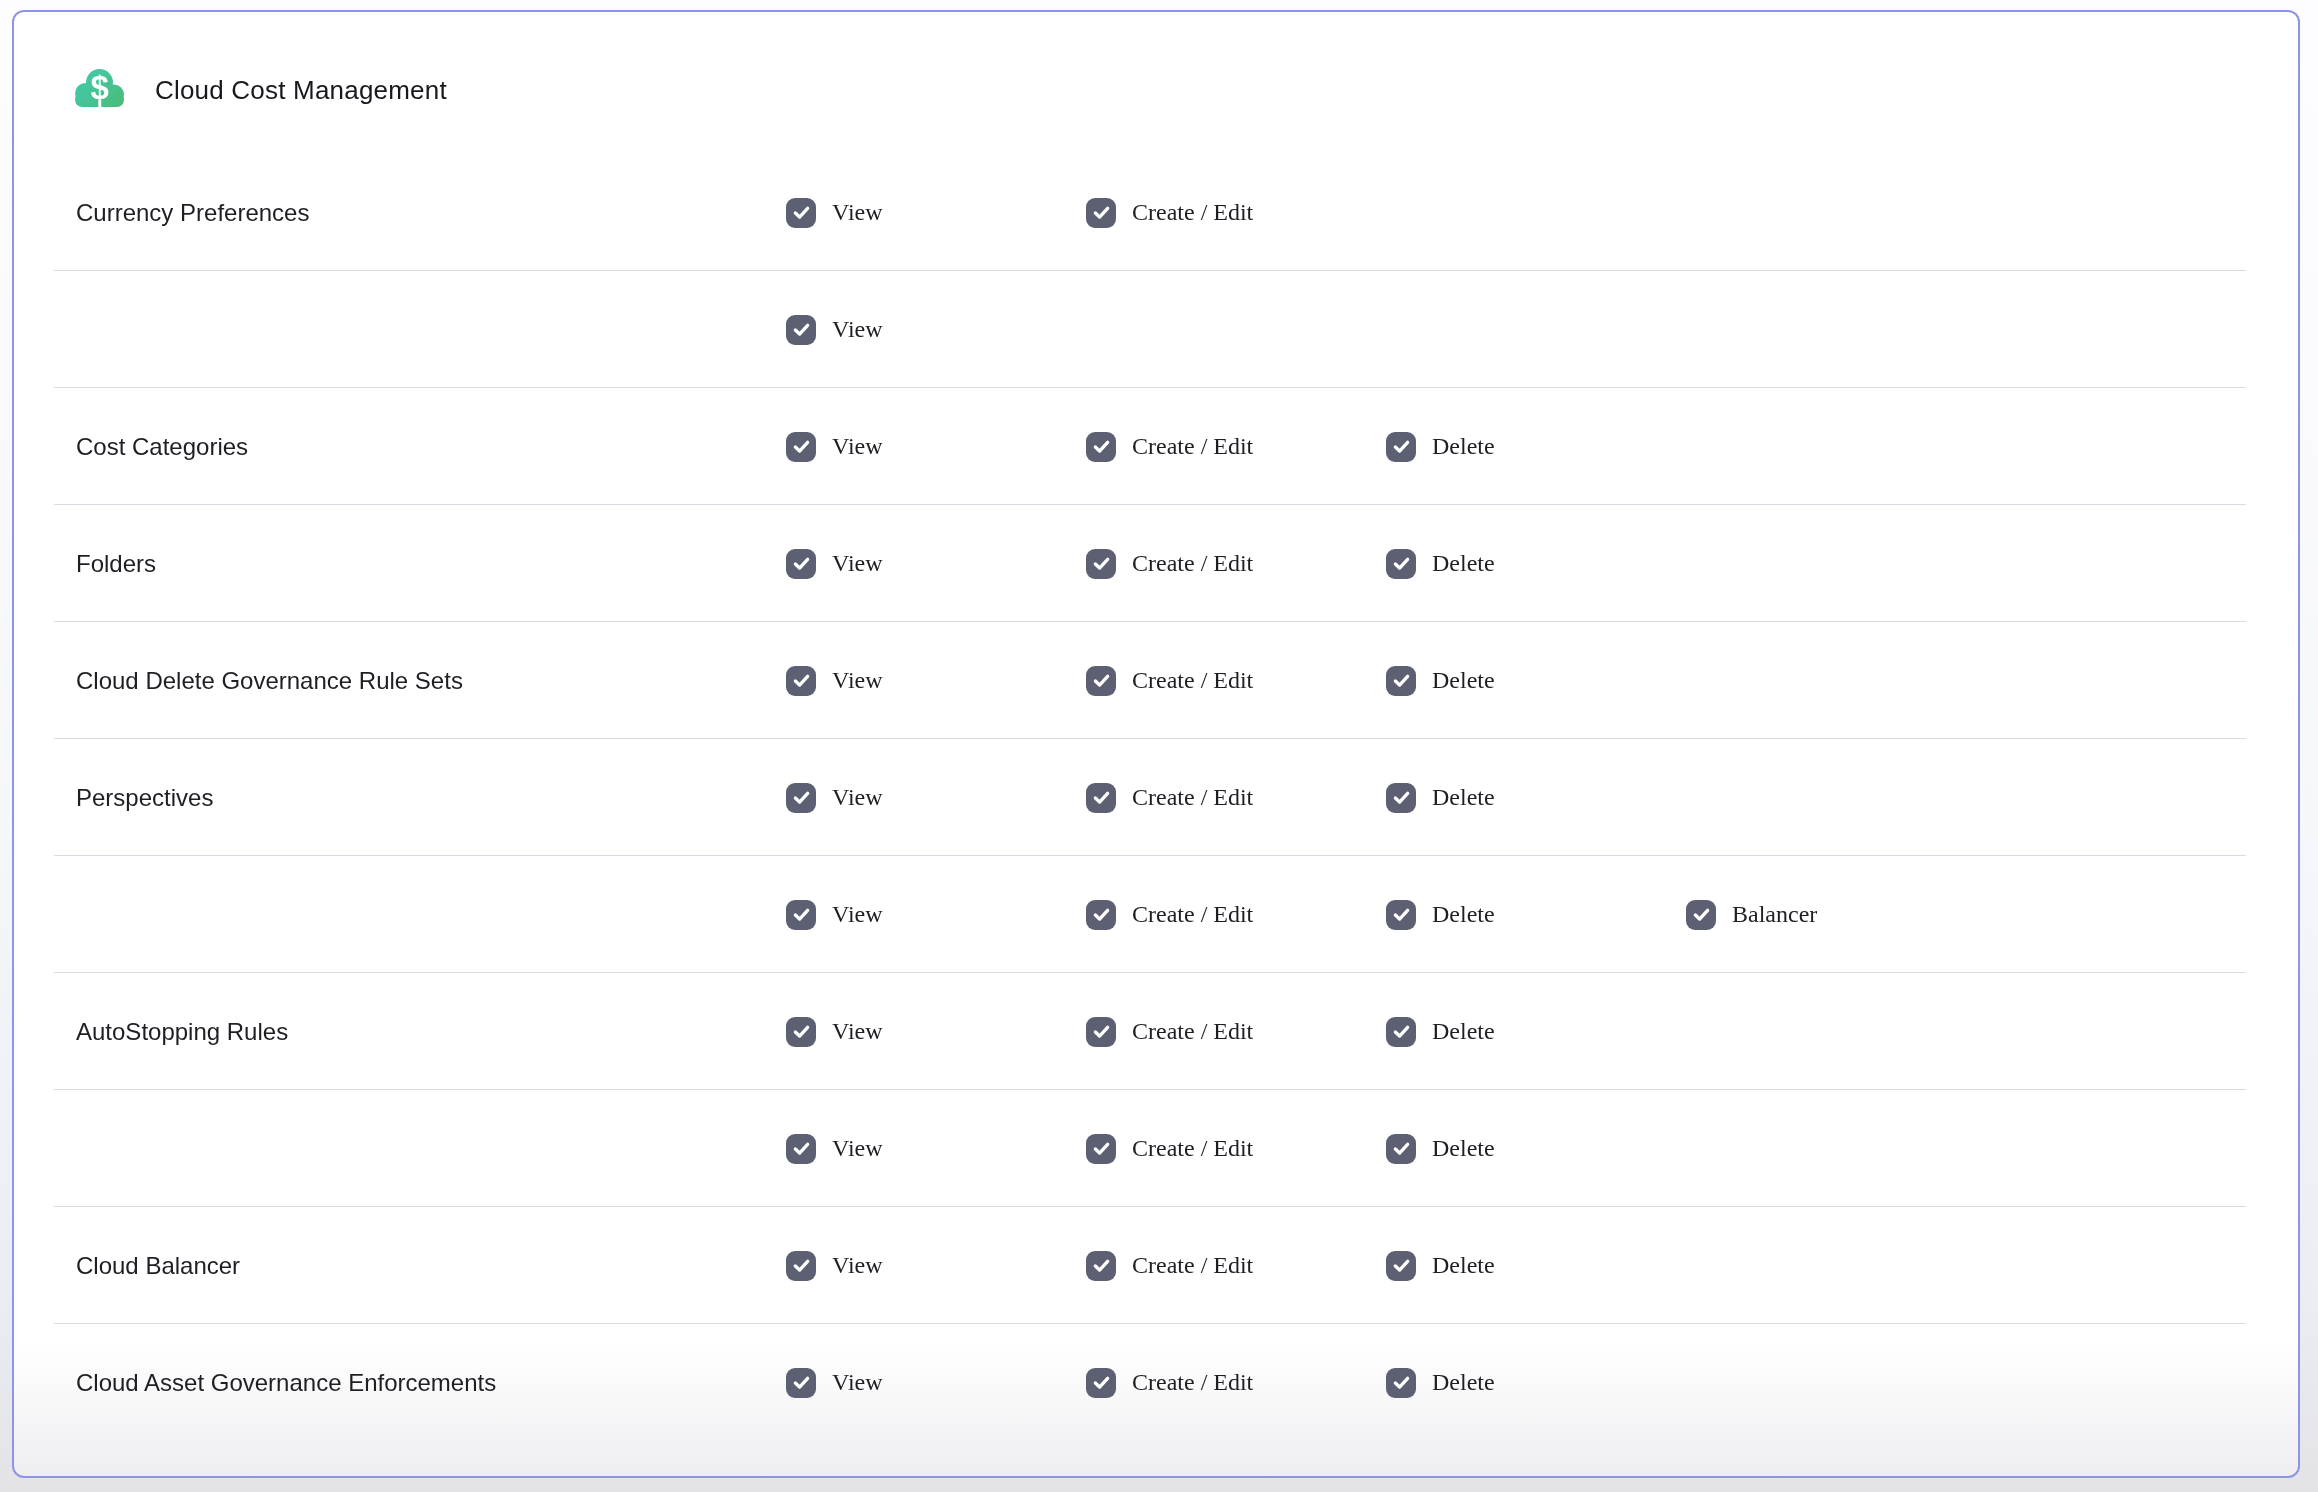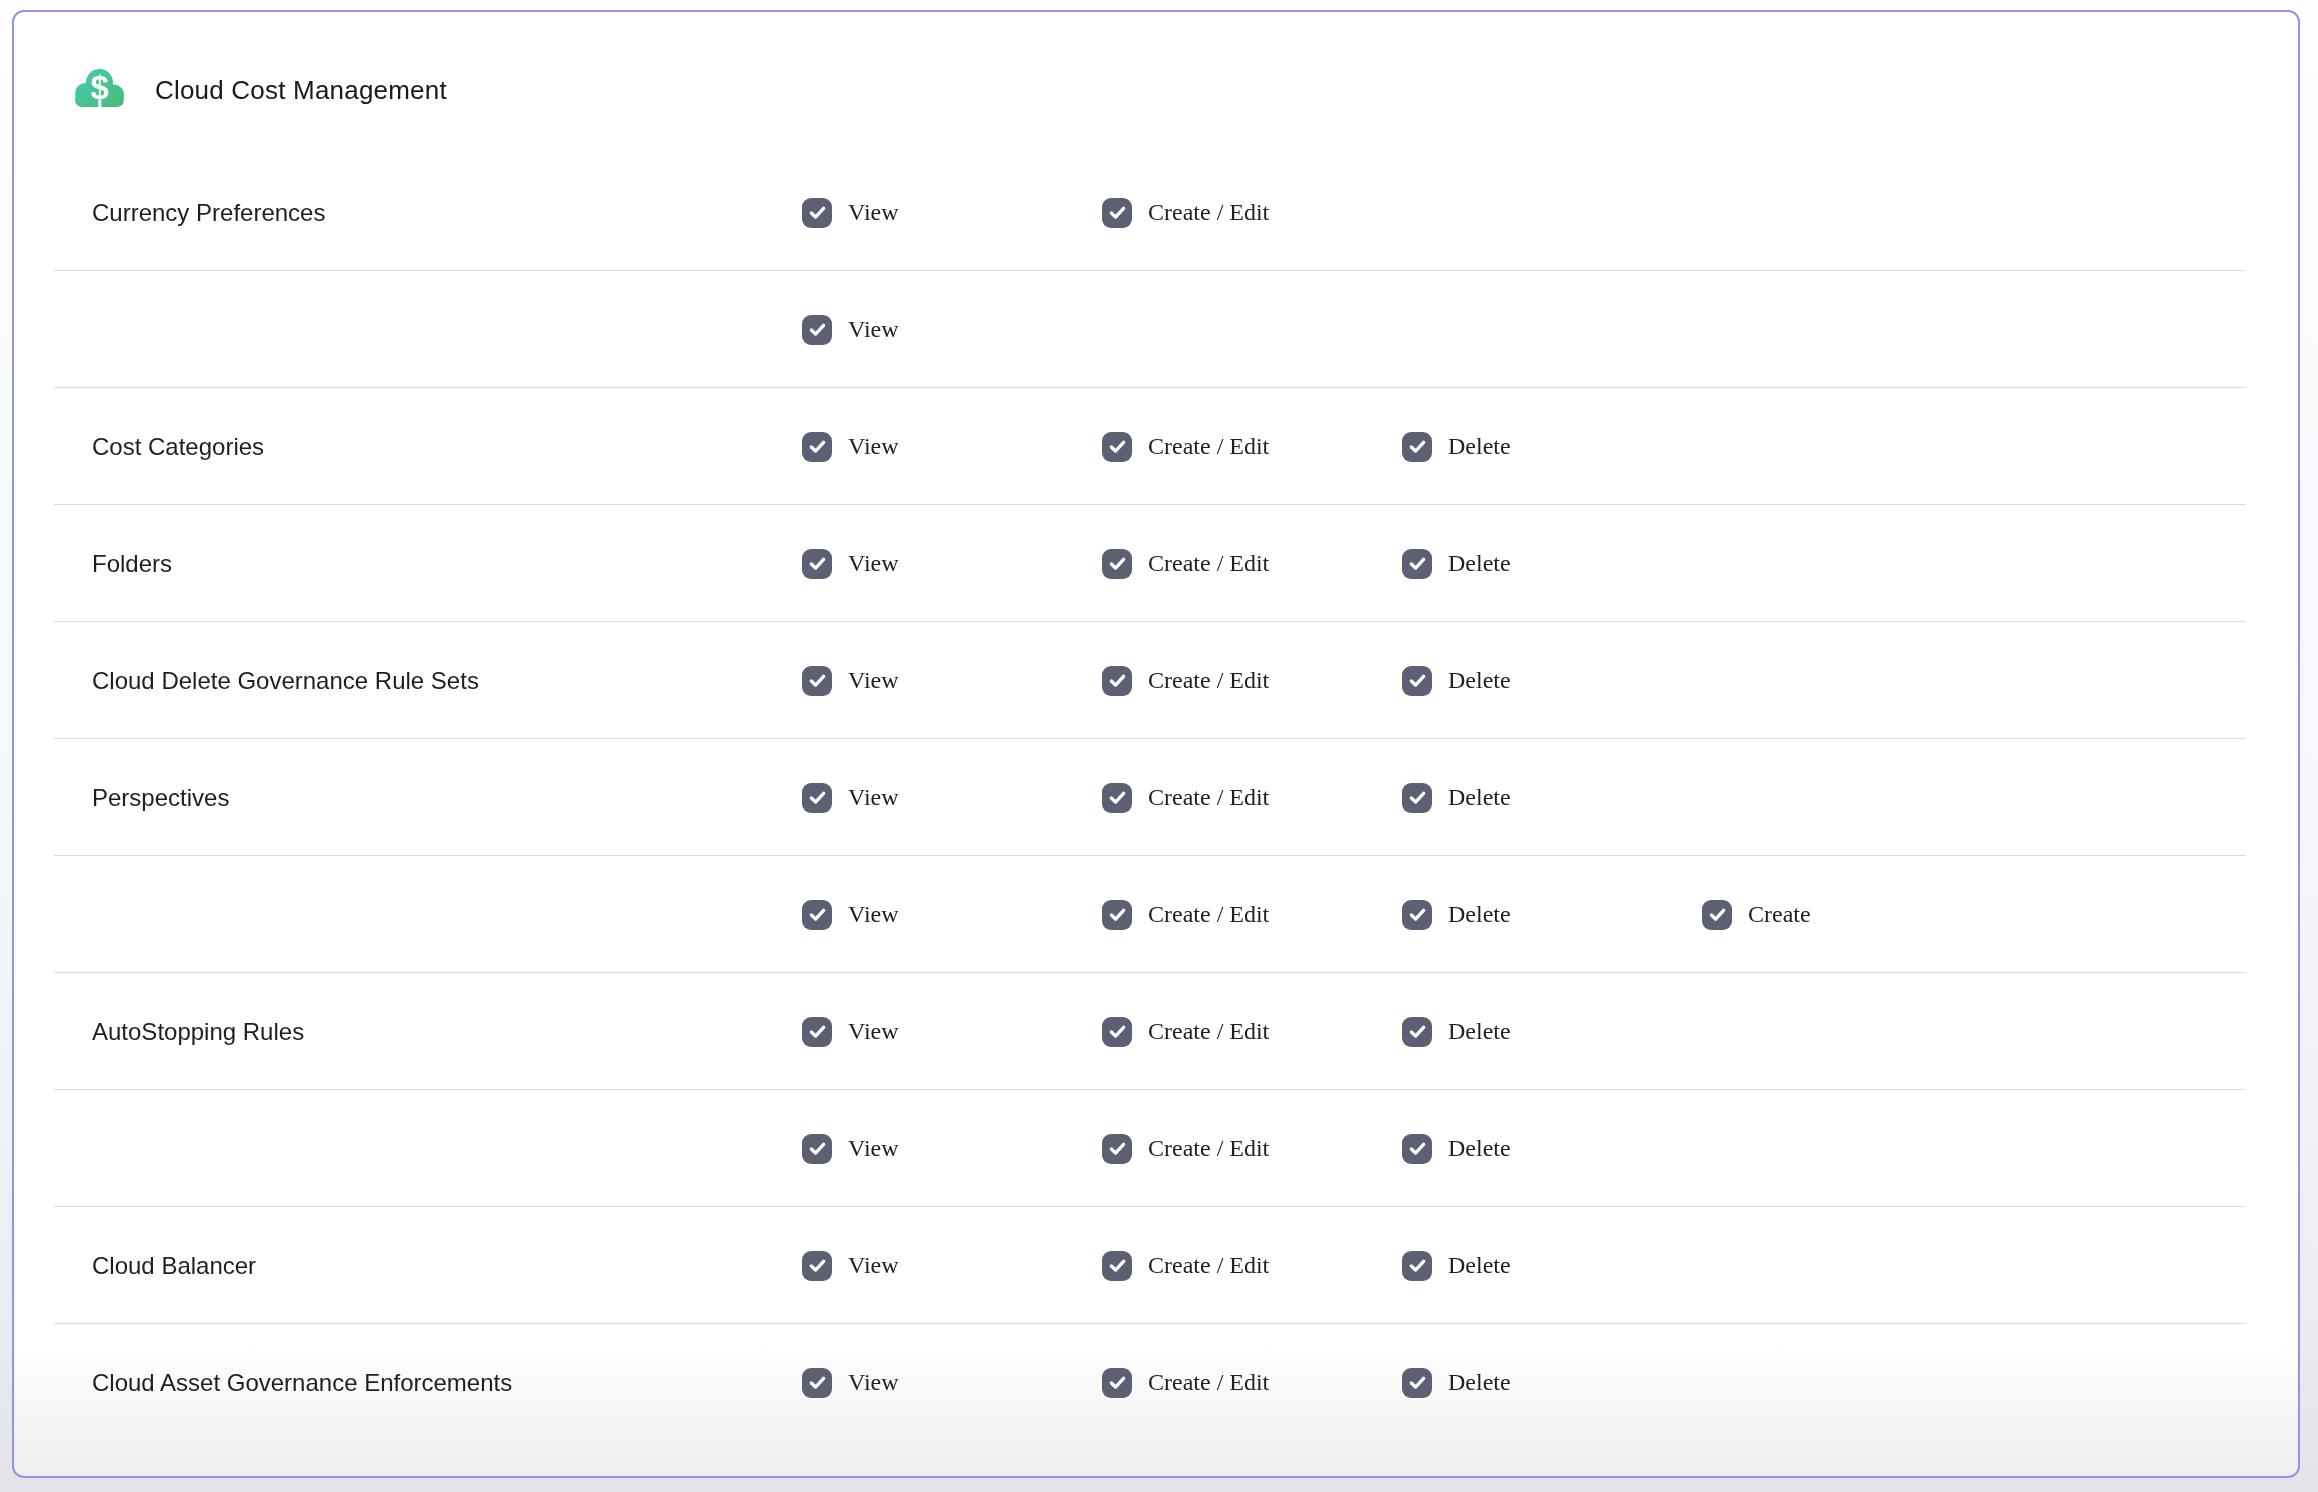--- a/index.html
+++ b/index.html
@@ -43,21 +43,21 @@
     color: #17191e;
   }
   .rows { }
   .row {
     position: relative;
     height: 117px;
     display: grid;
     grid-template-columns: 710px 300px 300px 300px 1fr;
     align-items: center;
     box-sizing: border-box;
-    padding-left: 78px;
+    padding-left: 62px;
   }
   .row:not(:last-child)::after {
     content: "";
     position: absolute;
     left: 40px;
     right: 52px;
     bottom: 0;
     border-bottom: 1px solid #d9dae2;
   }
   .row-label {
@@ -290,21 +290,21 @@
             </svg>
           </span>
           <span class="perm-label">Delete</span>
         </div>
         <div class="perm-cell" style="grid-column: 5;">
           <span class="checkbox">
             <svg viewBox="0 0 24 24">
               <polyline points="5,12.5 9.8,17.2 19,7.2"></polyline>
             </svg>
           </span>
-          <span class="perm-label">Create</span>
+          <span class="perm-label">Balancer</span>
         </div>
       </div>
 
   <div class="row">
     <div class="row-label">AutoStopping Rules</div>
   <div class="perm-cell" style="grid-column: 2;">
           <span class="checkbox">
             <svg viewBox="0 0 24 24">
               <polyline points="5,12.5 9.8,17.2 19,7.2"></polyline>
             </svg>

